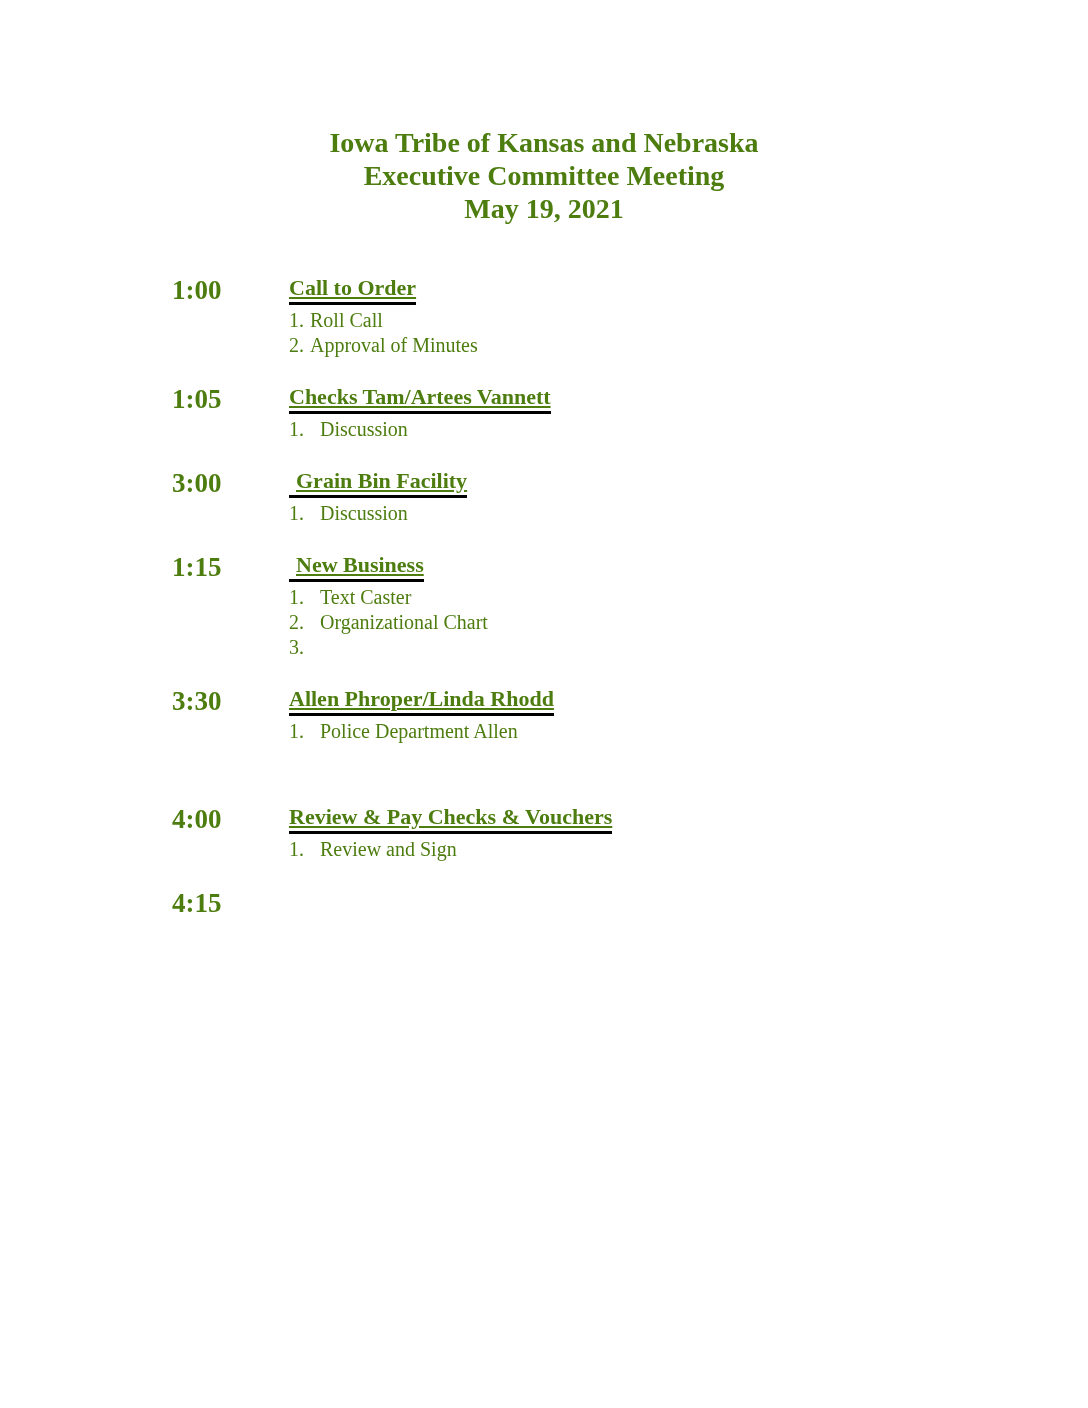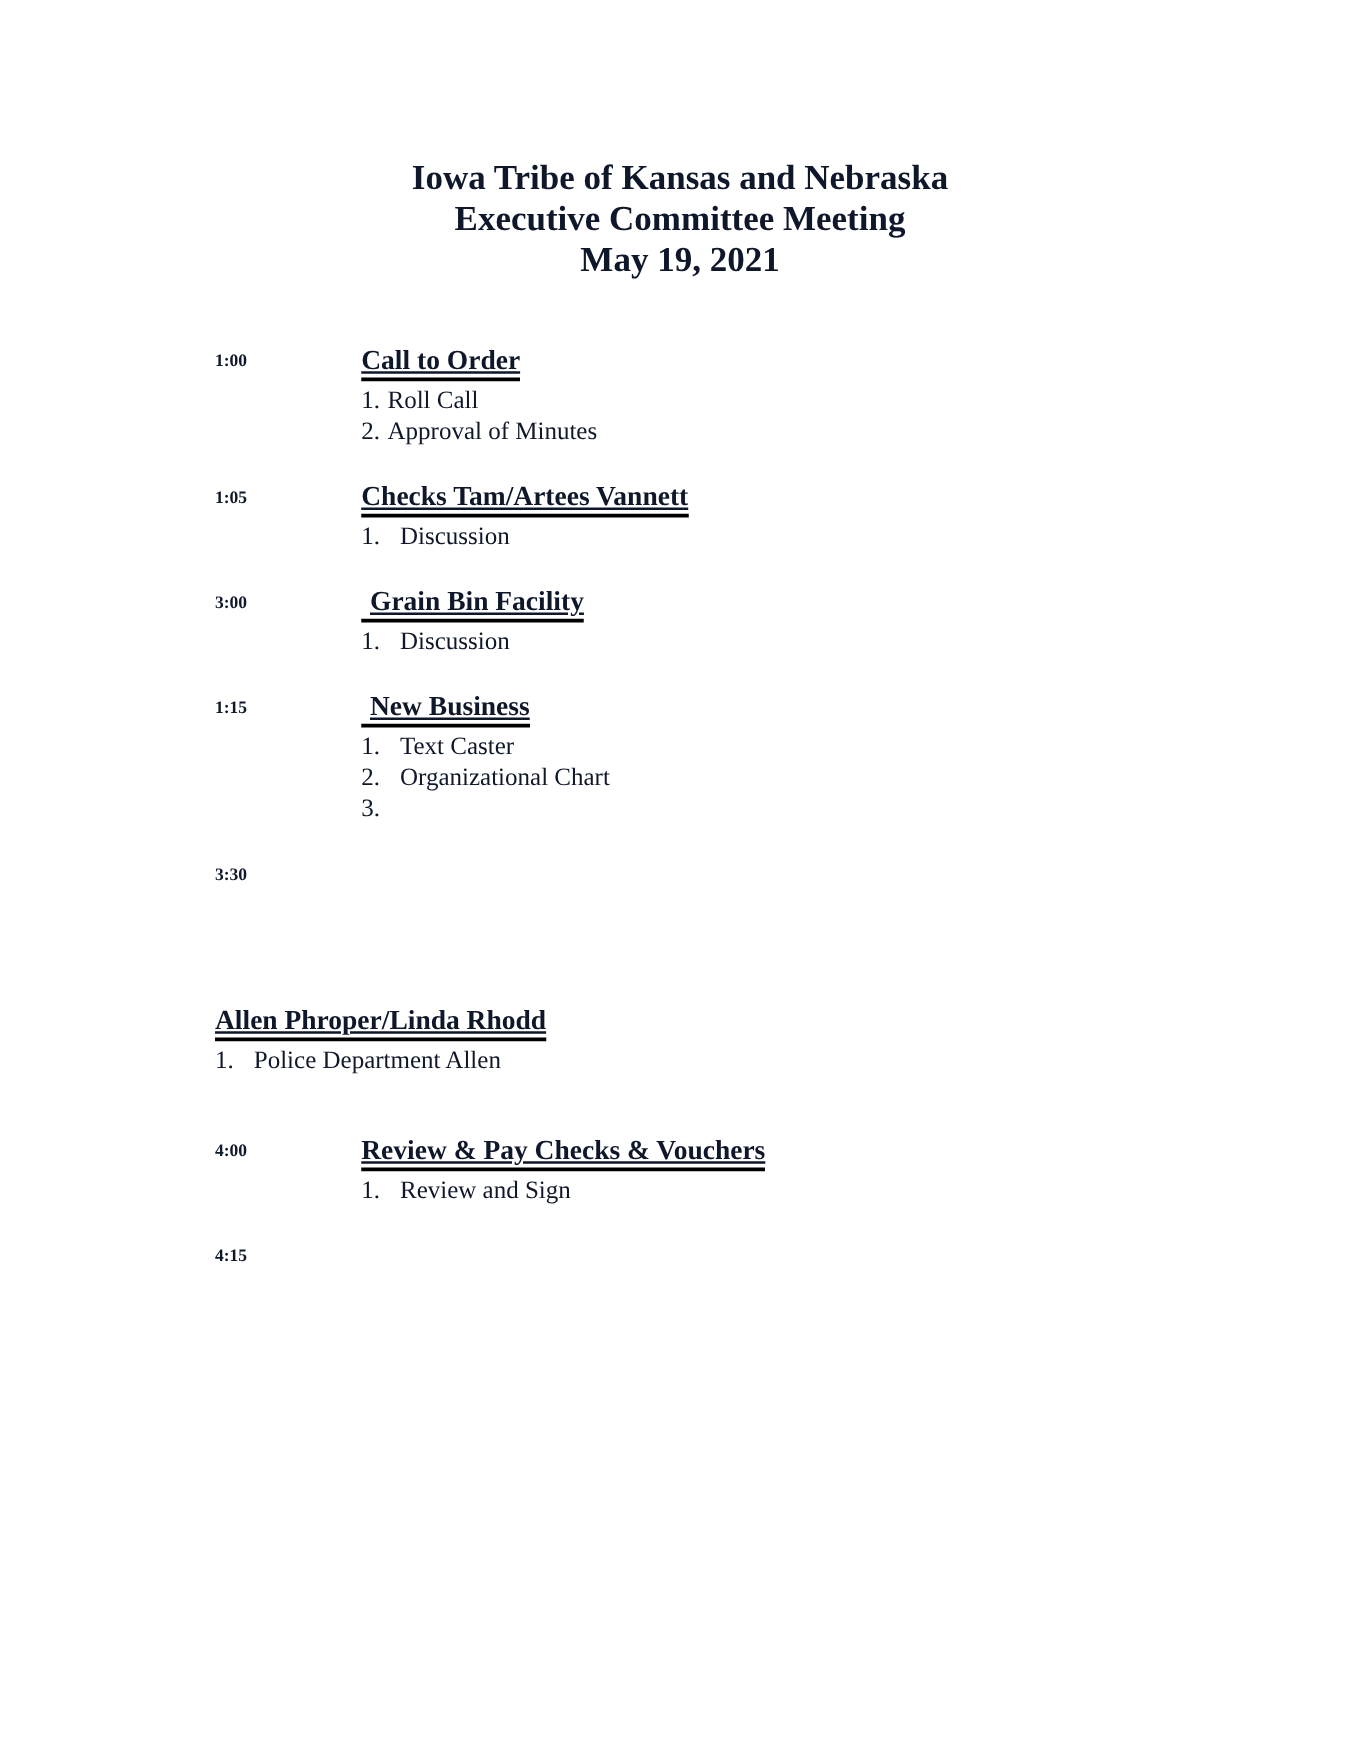--- a/index.html
+++ b/index.html
@@ -5,21 +5,21 @@
   html, body {
     margin: 0;
     padding: 0;
     background: #ffffff;
   }
   .page {
     position: relative;
     width: 1088px;
     height: 1408px;
     background: #ffffff;
-    color: #0f172a;
+    color: #4d7c0f;
     font-family: "Liberation Serif", "DejaVu Serif", serif;
     box-sizing: border-box;
     padding-top: 126px;
     overflow: hidden;
   }
   .title-block {
     text-align: center;
     font-weight: bold;
     font-size: 28px;
     line-height: 33px;
@@ -28,28 +28,27 @@
     margin-top: 50px;
     padding-left: 172px;
     padding-right: 60px;
   }
   .section {
     display: flex;
     align-items: flex-start;
     margin-bottom: 26px;
   }
   .section.gap-large {
-    margin-bottom: 46px;
-    flex-direction: column;
+    margin-bottom: 60px;
   }
   .time-col {
     width: 117px;
     flex: 0 0 117px;
     font-weight: bold;
-    font-size: 14px;
+    font-size: 27px;
     line-height: 30px;
   }
   .content-col {
     flex: 1 1 auto;
   }
   .heading {
     display: inline-block;
     font-weight: bold;
     font-size: 22px;
     line-height: 25px;

